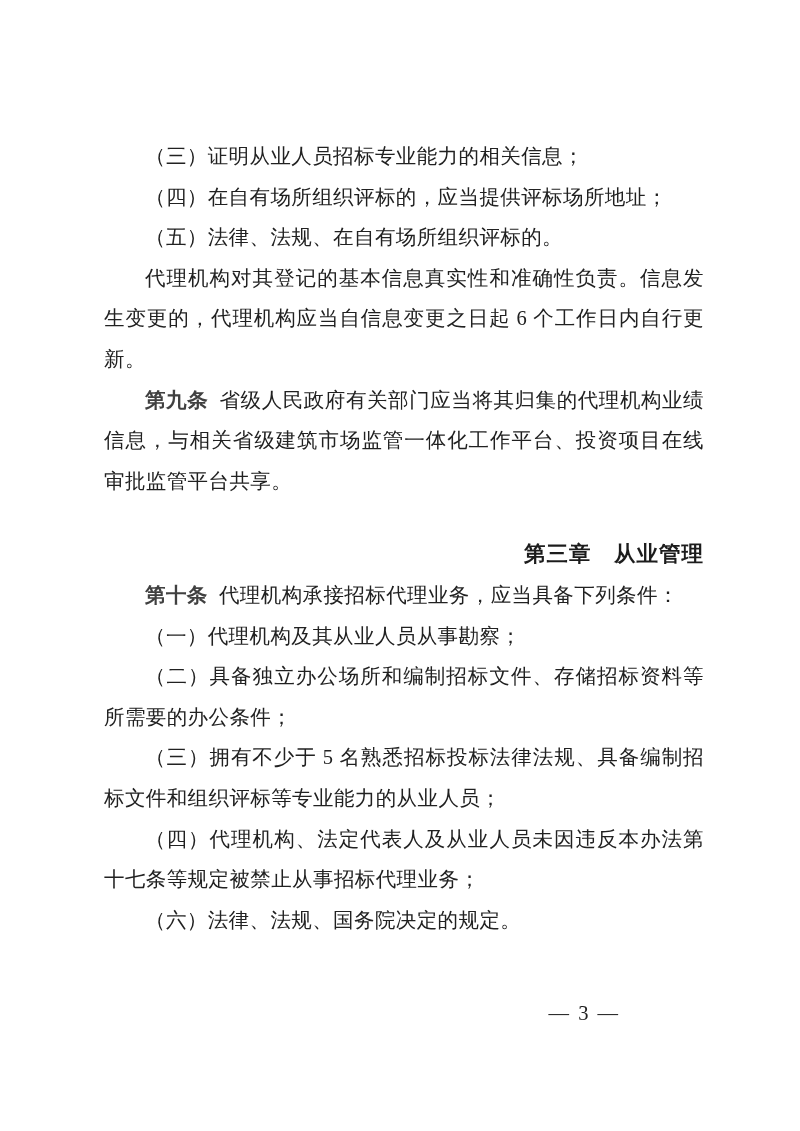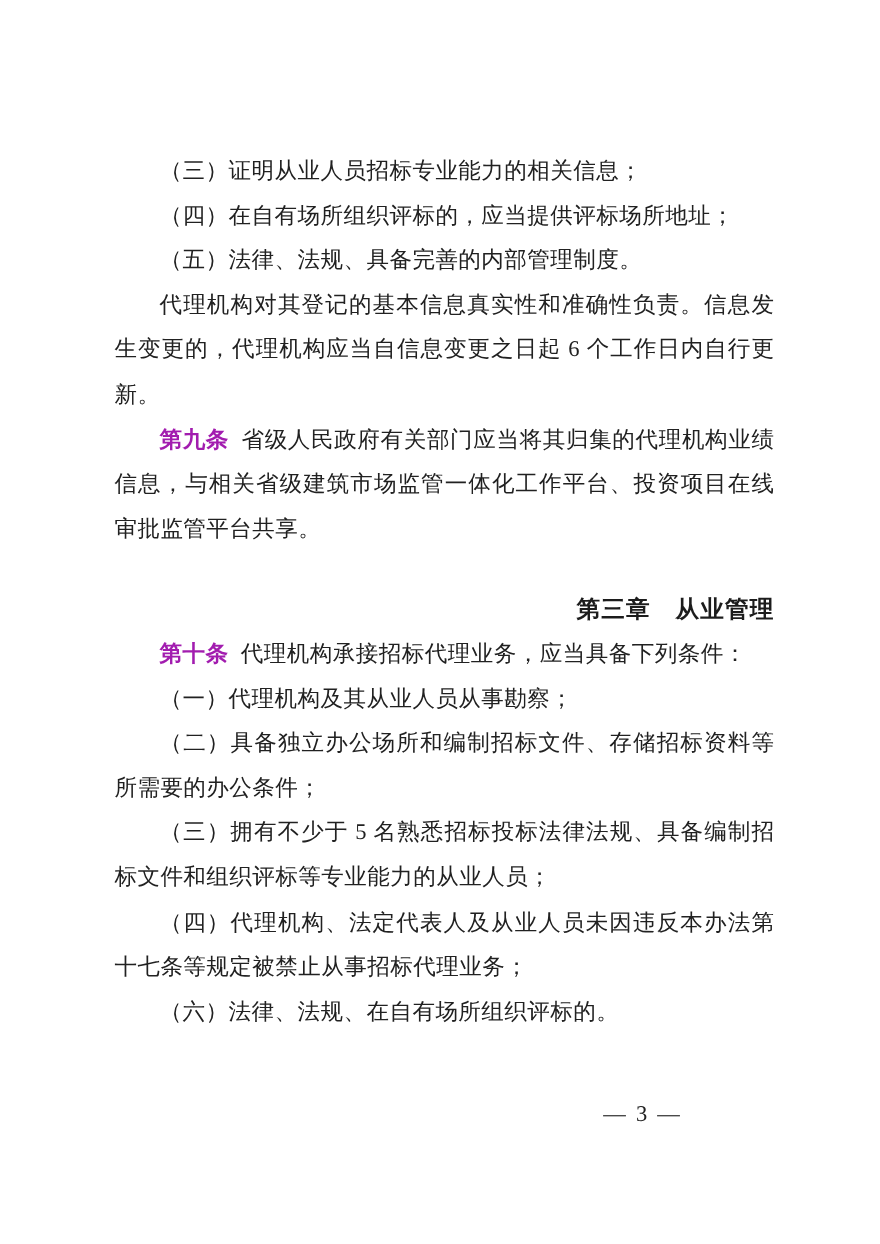--- a/index.html
+++ b/index.html
@@ -41,53 +41,53 @@
     text-align: right;
     text-indent: 0;
     letter-spacing: 1px;
     font-family: "Liberation Sans", "DejaVu Sans", sans-serif;
     color: #1c1c1c;
   }
   .article-label {
     font-family: "Liberation Sans", "DejaVu Sans", sans-serif;
     font-weight: 700;
     margin-right: 0.55em;
-    color: #a21caf;
+    color: #404040;
   }
   .page-number {
     position: absolute;
     top: 1002px;
     right: 120px;
     font-size: 20.5px;
     letter-spacing: 2px;
     color: #212121;
     white-space: nowrap;
   }
 </style>
 </head>
 <body>
 
 <div class="page">
   <div class="body-text">
 
     <p class="para">（三）证明从业人员招标专业能力的相关信息；</p>
     <p class="para">（四）在自有场所组织评标的，应当提供评标场所地址；</p>
-    <p class="para">（五）法律、法规、具备完善的内部管理制度。</p>
+    <p class="para">（五）法律、法规、在自有场所组织评标的。</p>
 
     <p class="para">代理机构对其登记的基本信息真实性和准确性负责。信息发生变更的，代理机构应当自信息变更之日起 6 个工作日内自行更新。</p>
 
     <p class="para"><span class="article-label">第九条</span><span>省级人民政府有关部门应当将其归集的代理机构业绩信息，与相关省级建筑市场监管一体化工作平台、投资项目在线审批监管平台共享。</span></p>
 
     <h2 class="chapter">第三章　从业管理</h2>
 
     <p class="para"><span class="article-label">第十条</span><span>代理机构承接招标代理业务，应当具备下列条件：</span></p>
 
     <p class="para">（一）代理机构及其从业人员从事勘察；</p>
     <p class="para">（二）具备独立办公场所和编制招标文件、存储招标资料等所需要的办公条件；</p>
     <p class="para">（三）拥有不少于 5 名熟悉招标投标法律法规、具备编制招标文件和组织评标等专业能力的从业人员；</p>
     <p class="para">（四）代理机构、法定代表人及从业人员未因违反本办法第十七条等规定被禁止从事招标代理业务；</p>
-    <p class="para">（六）法律、法规、在自有场所组织评标的。</p>
+    <p class="para">（六）法律、法规、国务院决定的规定。</p>
 
 
   </div>
 
   <div class="page-number">— 3 —</div>
 </div>
 
 </body></html>

